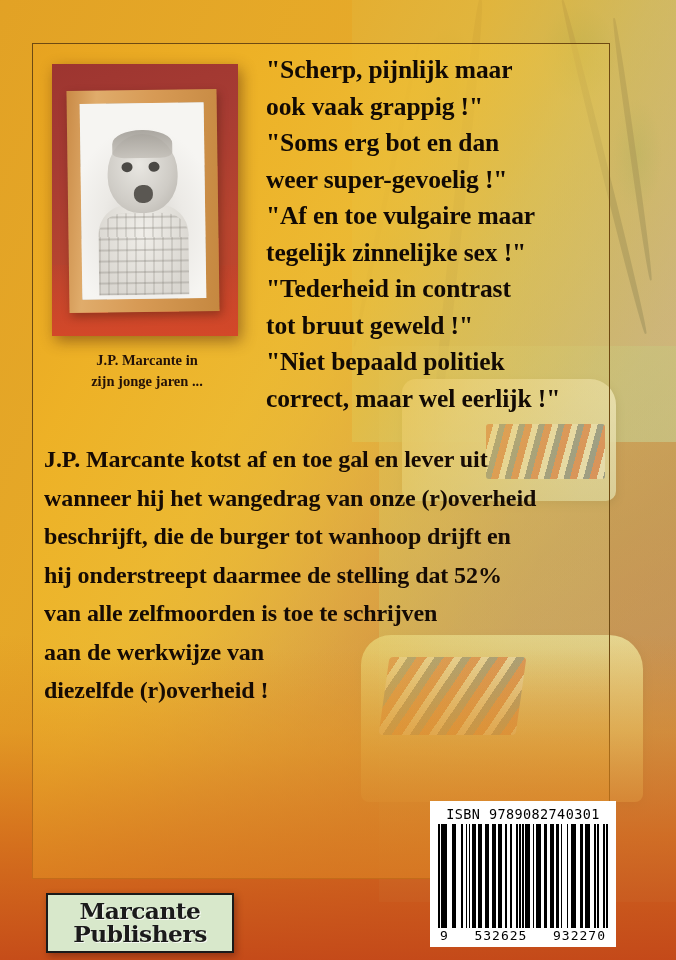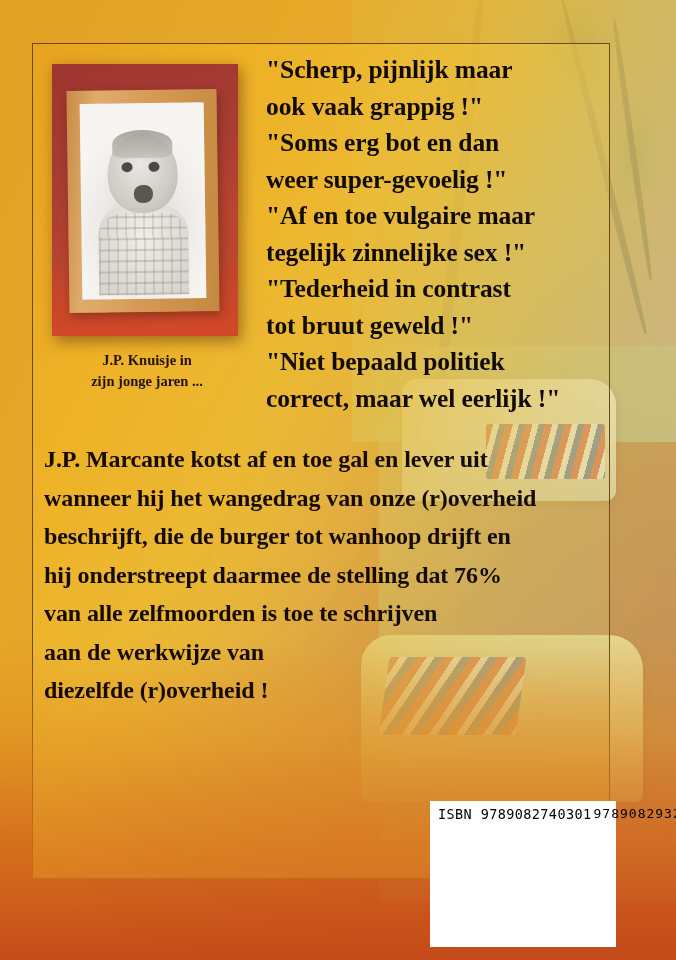--- a/index.html
+++ b/index.html
@@ -266,21 +266,21 @@
   .barcode-box {
     position: absolute;
     left: 430px;
     top: 801px;
     width: 186px;
     height: 146px;
     background: #ffffff;
     padding: 5px 8px 4px 8px;
     box-sizing: border-box;
     display: flex;
-    flex-direction: row;
+    flex-direction: column;
   }
   .isbn-text {
     font-family: "DejaVu Sans Mono", "Liberation Mono", monospace;
     font-size: 13.5px;
     letter-spacing: 0.4px;
     text-align: center;
     color: #000;
     line-height: 16px;
     white-space: nowrap;
   }
@@ -366,41 +366,41 @@
           <div class="baby-head"></div>
           <div class="baby-hair"></div>
           <div class="eye l"></div>
           <div class="eye r"></div>
           <div class="baby-mouth"></div>
         </div>
       </div>
     </div>
   </div>
 
-  <div class="photo-caption" style="white-space: pre-line;">J.P. Knuisje in
+  <div class="photo-caption" style="white-space: pre-line;">J.P. Marcante in
 zijn jonge jaren ...</div>
 
   <div class="quotes">
     <p class="q">"Scherp, pijnlijk maar
 ook vaak grappig !"</p>
     <p class="q">"Soms erg bot en dan
 weer super-gevoelig !"</p>
     <p class="q">"Af en toe vulgaire maar
 tegelijk zinnelijke sex !"</p>
     <p class="q">"Tederheid in contrast
 tot bruut geweld !"</p>
     <p class="q">"Niet bepaald politiek
 correct, maar wel eerlijk !"</p>
   </div>
 
   <div class="body-copy">
     <p>J.P. Marcante kotst af en toe gal en lever uit
 wanneer hij het wangedrag van onze (r)overheid
 beschrijft, die de burger tot wanhoop drijft en
-hij onderstreept daarmee de stelling dat 76%
+hij onderstreept daarmee de stelling dat 52%
 van alle zelfmoorden is toe te schrijven
 aan de werkwijze van
 diezelfde (r)overheid !</p>
   </div>
 
   <div class="barcode-box">
     <div class="isbn-text">ISBN 9789082740301</div>
     <div class="bars" id="bars">
         <span style="flex: 1 0 0px; background: rgb(0, 0, 0); height: 100%;"></span>
         <span style="flex: 1 0 0px; background: rgb(255, 255, 255); height: 100%;"></span>
@@ -461,19 +461,23 @@
         <span style="flex: 1 0 0px; background: rgb(0, 0, 0); height: 100%;"></span>
         <span style="flex: 1 0 0px; background: rgb(255, 255, 255); height: 100%;"></span>
         <span style="flex: 1 0 0px; background: rgb(0, 0, 0); height: 100%;"></span>
         <span style="flex: 3 0 0px; background: rgb(255, 255, 255); height: 100%;"></span>
         <span style="flex: 1 0 0px; background: rgb(0, 0, 0); height: 100%;"></span>
         <span style="flex: 1 0 0px; background: rgb(255, 255, 255); height: 100%;"></span>
         <span style="flex: 1 0 0px; background: rgb(0, 0, 0); height: 100%;"></span>
       </div>
     <div class="isbn-digits">
       <span>9</span>
-      <span>789082</span>
+      <span>532625</span>
       <span>932270</span>
     </div>
   </div>
 
+  <div class="publisher">
+    <div class="p-line1">Marcante</div>
+    <div class="p-line2">Publishers</div>
+  </div>
 
 </div>
 
 </body></html>

